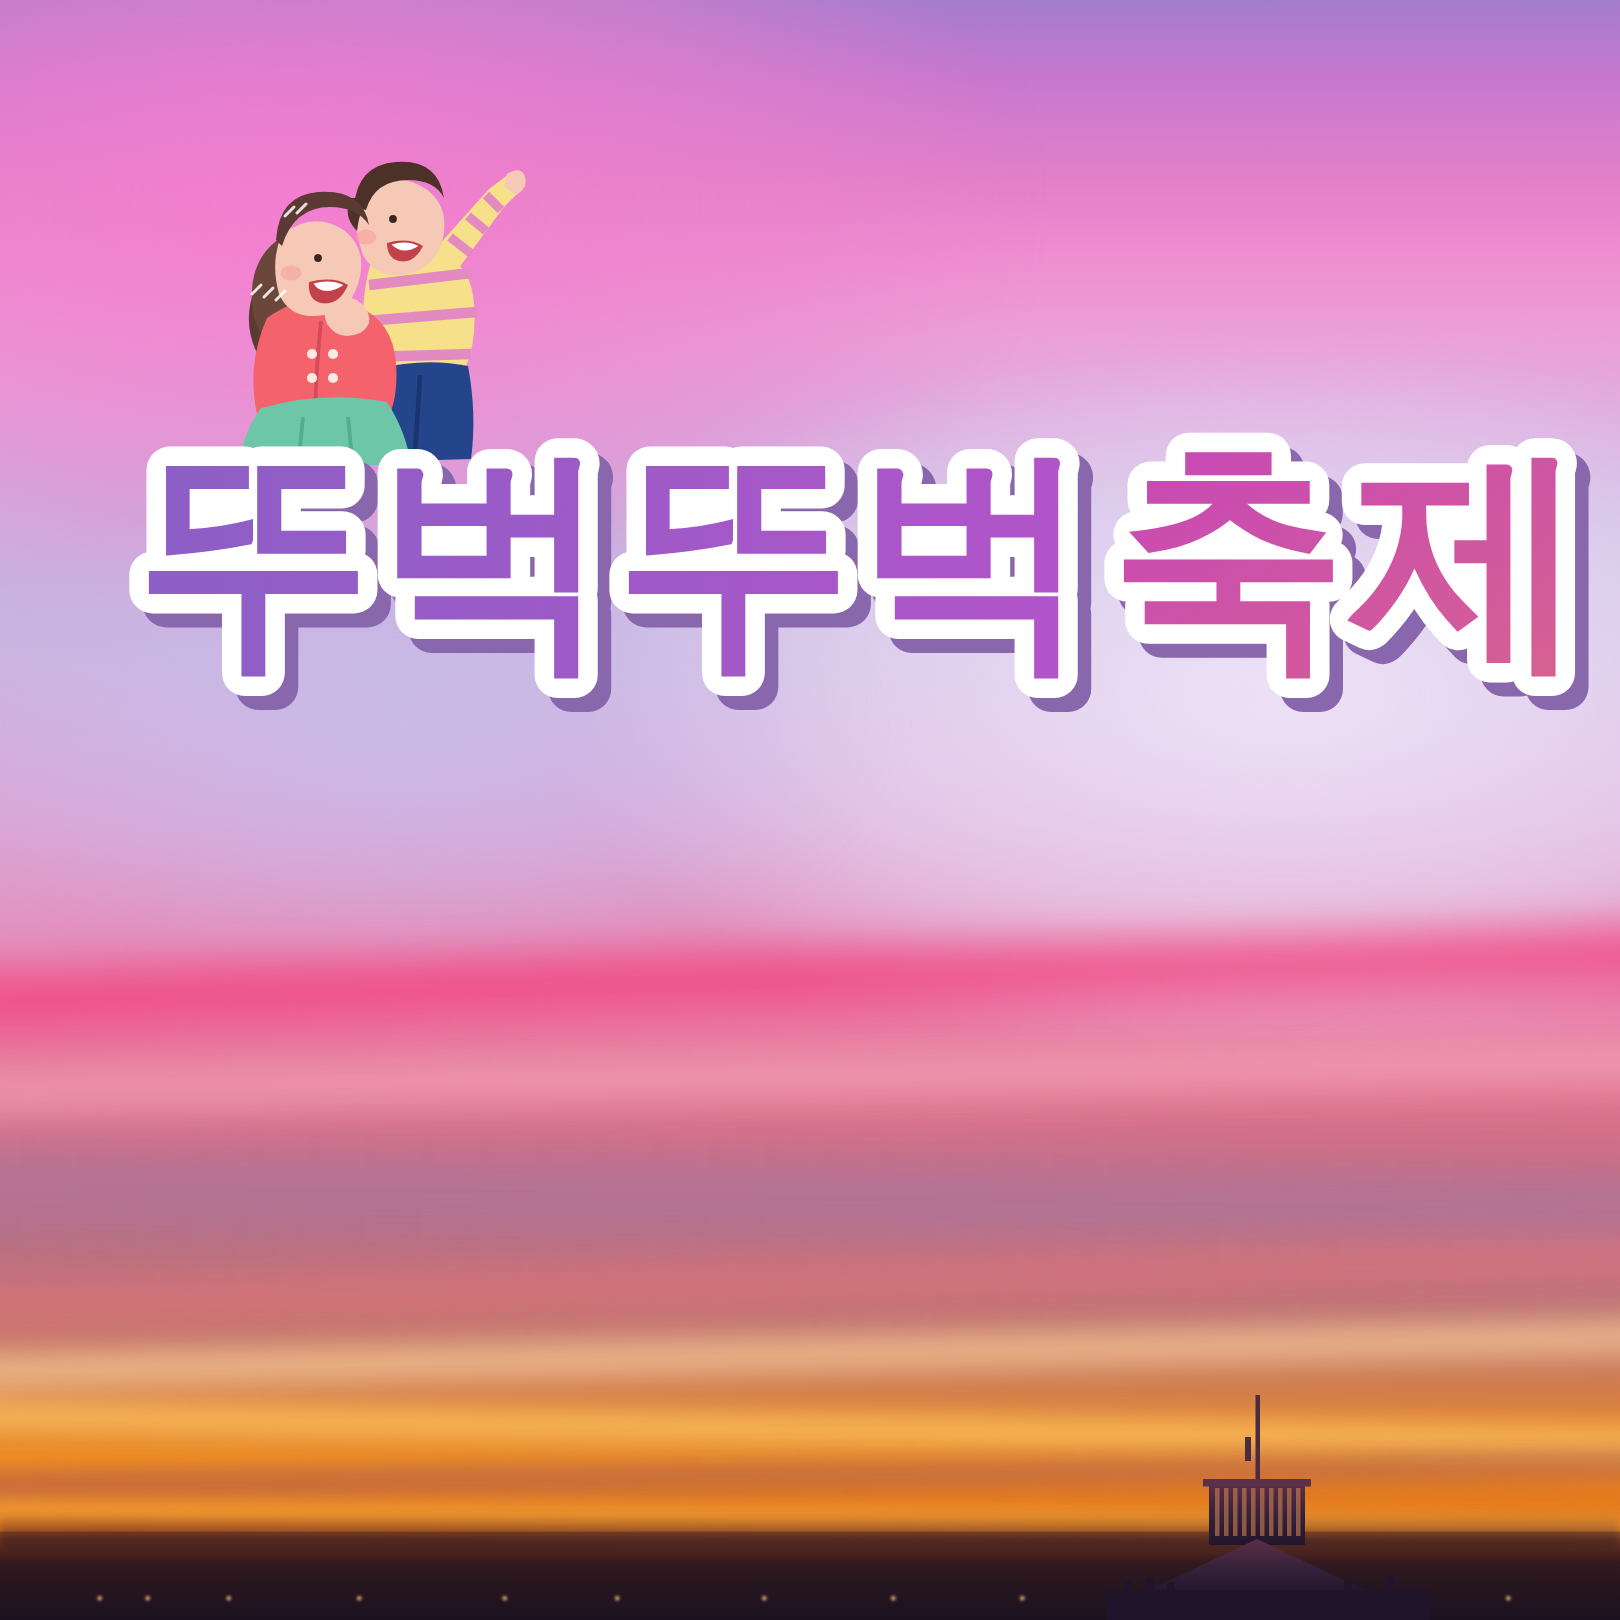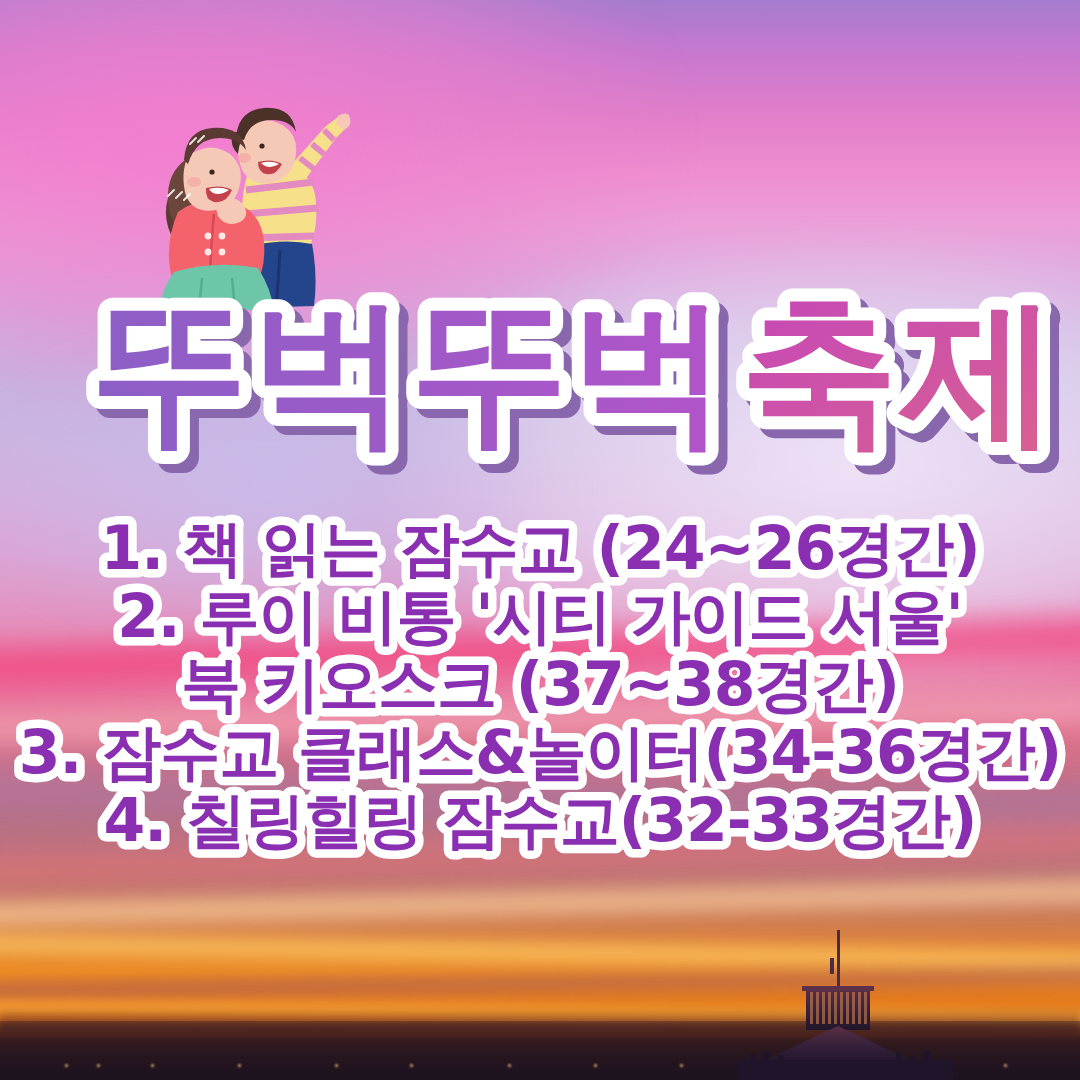--- a/index.html
+++ b/index.html
@@ -295,37 +295,14 @@
       </defs>
 
       <text class="title-txt" x="52" y="150" dy="9" dx="9" fill="#8867ad" stroke="#8867ad" stroke-width="26" stroke-linejoin="round" paint-order="stroke">뚜벅뚜벅</text>
       <text class="title-txt" x="702" y="150" dy="9" dx="9" fill="#8867ad" stroke="#8867ad" stroke-width="26" stroke-linejoin="round" paint-order="stroke">축제</text>
 
       <text class="title-txt" x="52" y="150" fill="url(#gPrimary)" stroke="#ffffff" stroke-width="26" stroke-linejoin="round" paint-order="stroke">뚜벅뚜벅</text>
       <text class="title-txt" x="702" y="150" fill="url(#gAccent)" stroke="#ffffff" stroke-width="26" stroke-linejoin="round" paint-order="stroke">축제</text>
     </svg>
   </div>
 
-  <div class="lines">
-
-    <svg class="line-svg" viewBox="0 0 1080 78">
-      <text class="line-txt" x="540" y="56" text-anchor="middle" fill="#8b2fb2" stroke="#ffffff" stroke-width="17" stroke-linejoin="round" paint-order="stroke">1. 책 읽는 잠수교 (24~26경간)</text>
-    </svg>
-
-    <svg class="line-svg" viewBox="0 0 1080 78">
-      <text class="line-txt" x="540" y="56" text-anchor="middle" fill="#8b2fb2" stroke="#ffffff" stroke-width="17" stroke-linejoin="round" paint-order="stroke">2. 루이 비통 '시티 가이드 서울'</text>
-    </svg>
-
-    <svg class="line-svg" viewBox="0 0 1080 78">
-      <text class="line-txt" x="540" y="56" text-anchor="middle" fill="#8b2fb2" stroke="#ffffff" stroke-width="17" stroke-linejoin="round" paint-order="stroke">북 키오스크 (37~38경간)</text>
-    </svg>
-
-    <svg class="line-svg" viewBox="0 0 1080 78">
-      <text class="line-txt" x="540" y="56" text-anchor="middle" fill="#8b2fb2" stroke="#ffffff" stroke-width="17" stroke-linejoin="round" paint-order="stroke">3. 잠수교 클래스&amp;놀이터(34-36경간)</text>
-    </svg>
-
-    <svg class="line-svg" viewBox="0 0 1080 78">
-      <text class="line-txt" x="540" y="56" text-anchor="middle" fill="#8b2fb2" stroke="#ffffff" stroke-width="17" stroke-linejoin="round" paint-order="stroke">4.  칠링힐링 잠수교(32-33경간)</text>
-    </svg>
-
-  </div>
 
 </div>
 
 </body></html>

